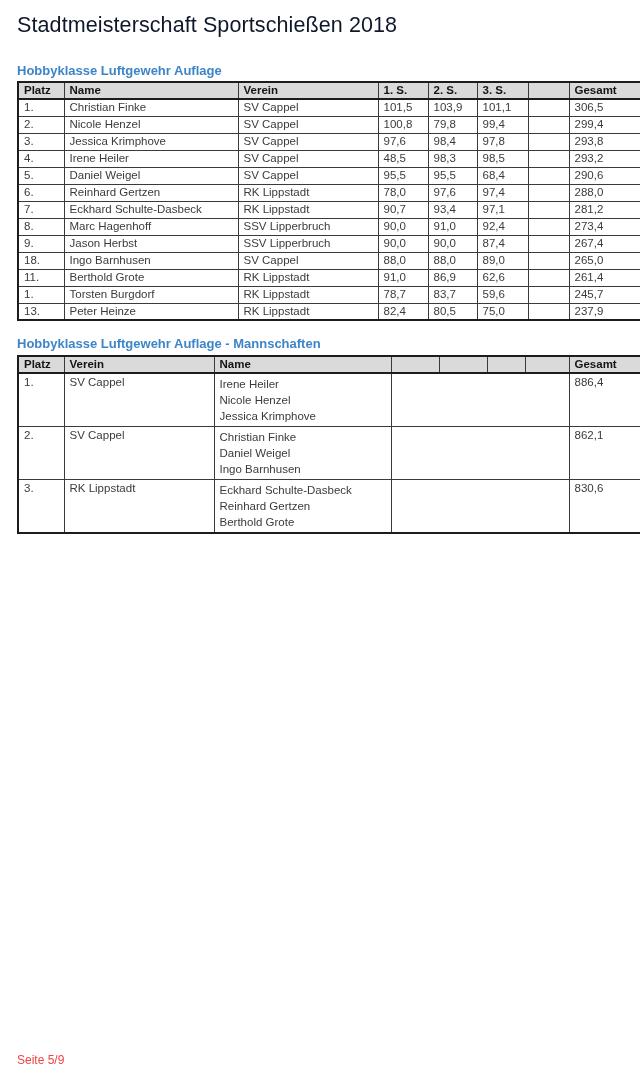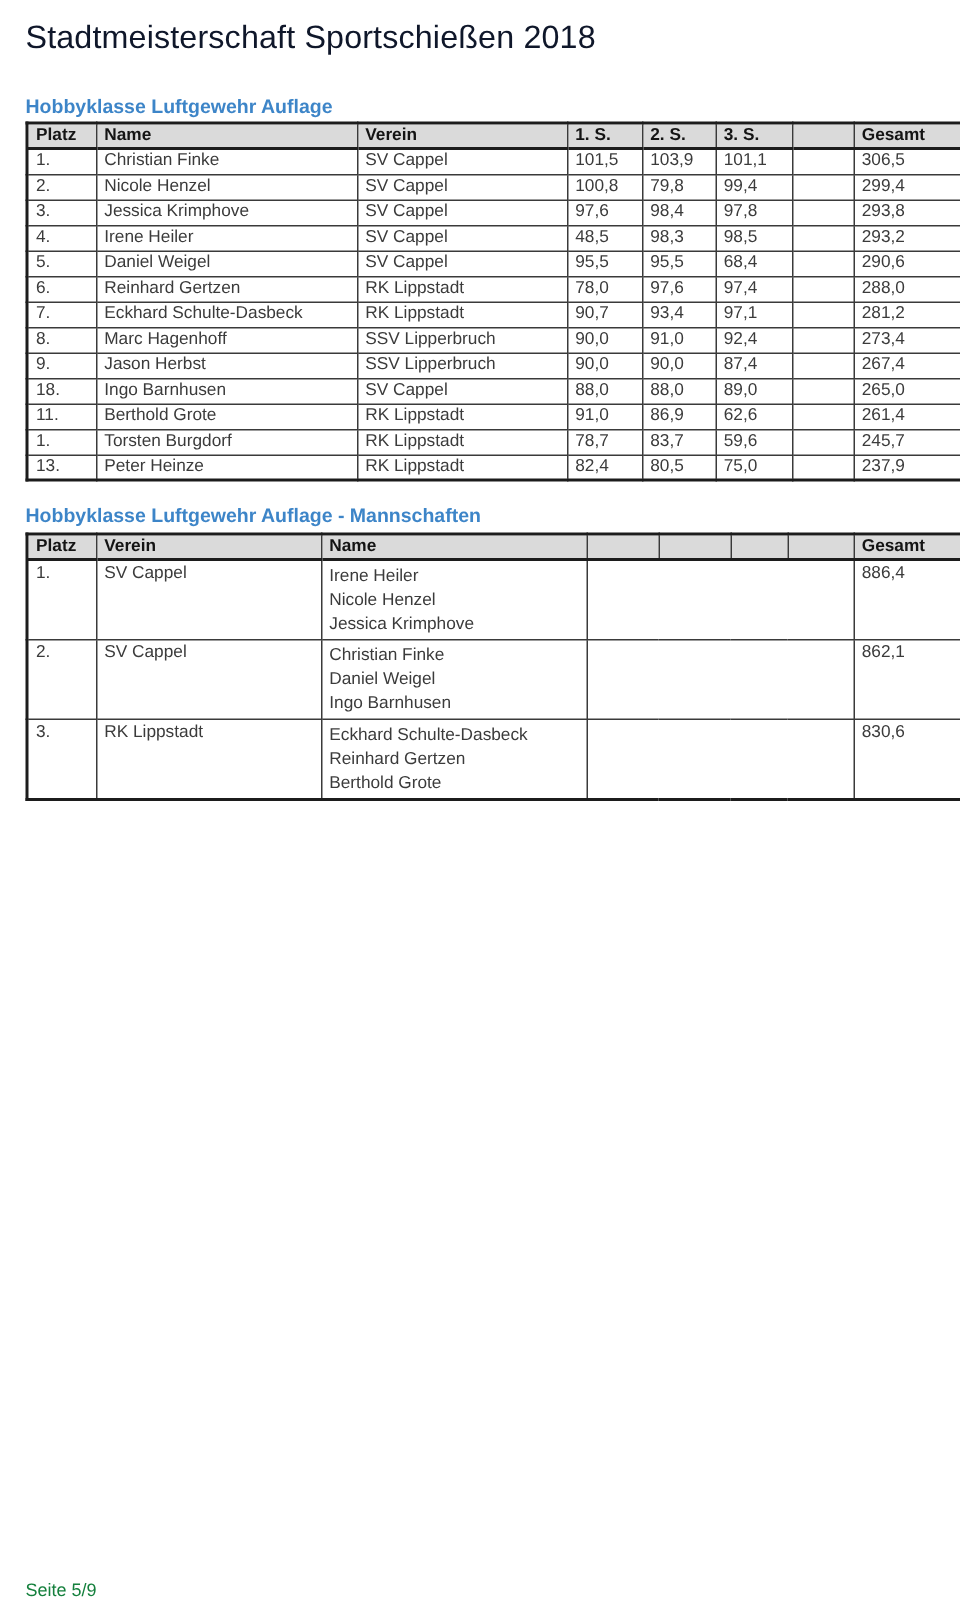--- a/index.html
+++ b/index.html
@@ -60,21 +60,21 @@
   #table2 tbody td {
     vertical-align: top;
     height: 52px;
     padding-top: 2px;
   }
   #table2 .name-line { line-height: 16px; }
   .page-footer {
     position: absolute;
     left: 17px; top: 1053px;
     font-size: 12px;
-    color: #15803d;
+    color: #ef4444;
   }
 </style>
 </head>
 <body>
 
 <h1 class="page-title">Stadtmeisterschaft Sportschießen 2018</h1>
 
 <h2 class="section-heading" id="heading1">Hobbyklasse Luftgewehr Auflage</h2>
 
 <table class="doc-table" id="table1">

